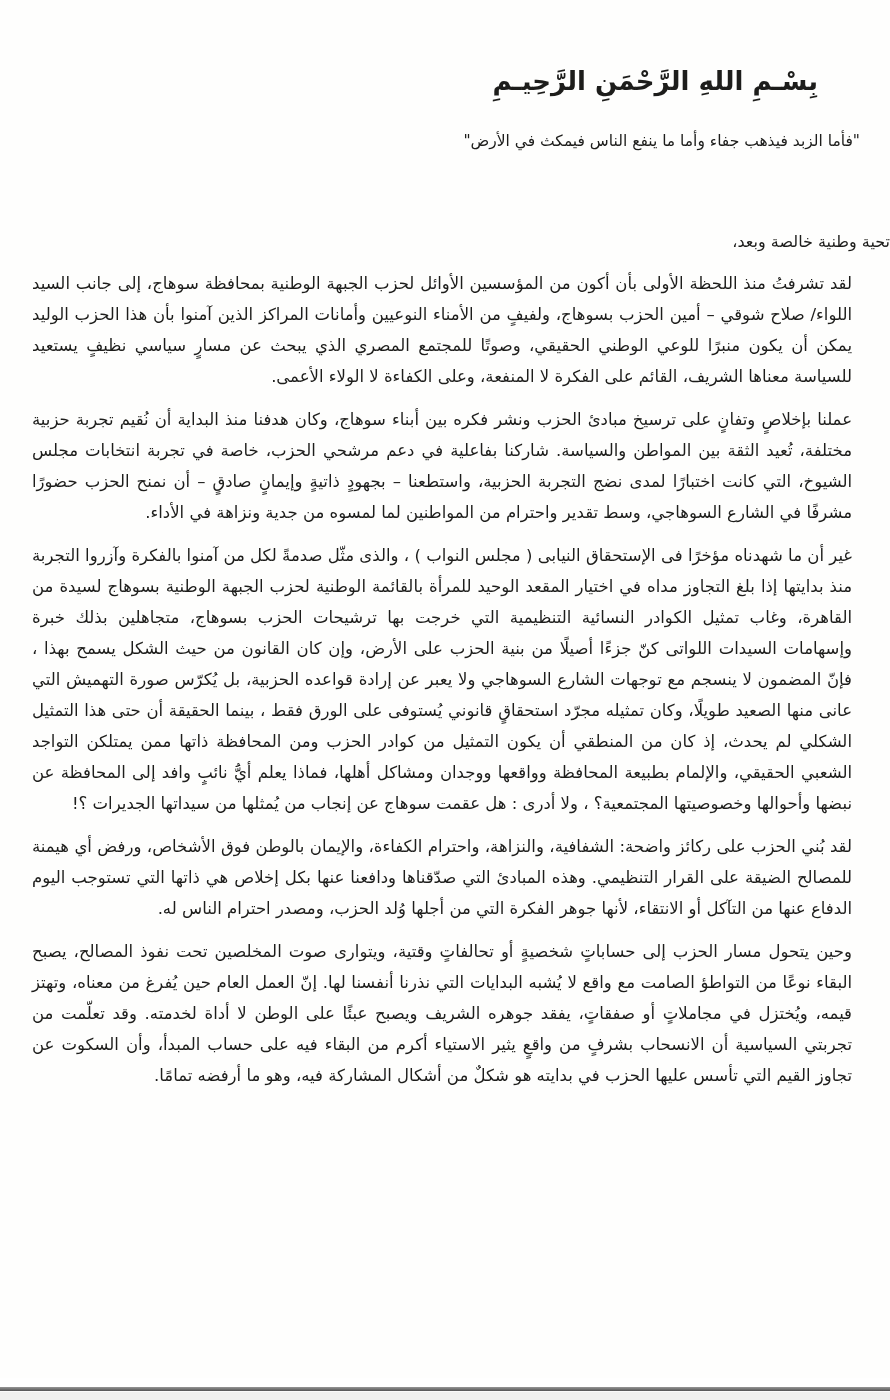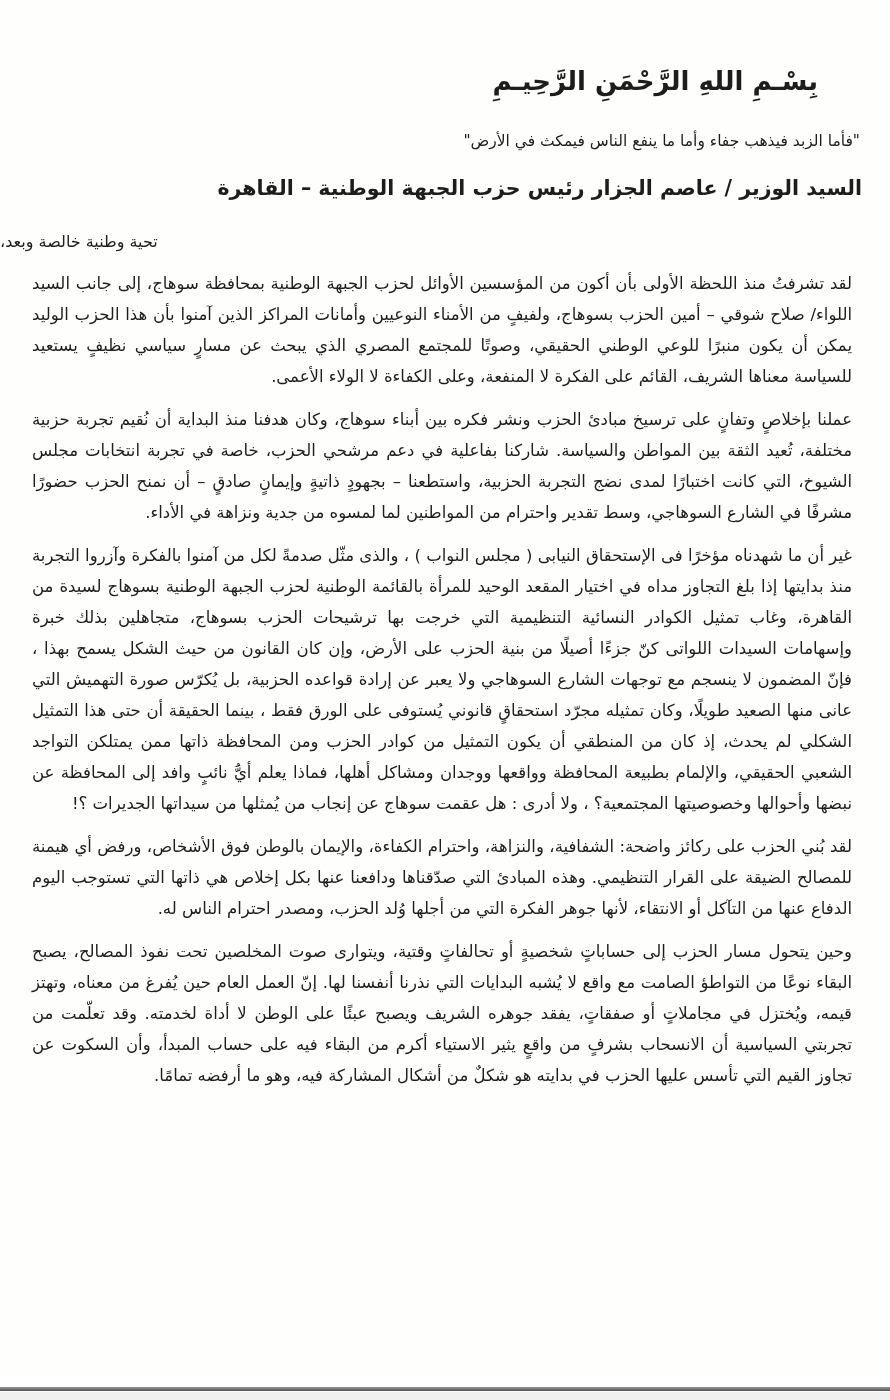--- a/index.html
+++ b/index.html
@@ -39,21 +39,21 @@
     right: 28px;
     font-size: 20.5px;
     font-weight: bold;
     white-space: nowrap;
   }
   .greeting {
     position: absolute;
     top: 232px;
     left: 0;
     right: 0;
-    text-align: left;
+    text-align: right;
     font-size: 16px;
   }
   .bodytext {
     position: absolute;
     top: 268px;
     right: 30px;
     left: 32px;
     text-align: justify;
     text-justify: inter-word;
   }
@@ -90,21 +90,20 @@
 </style>
 </head>
 <body>
 
 <div class="page">
 
   <div class="basmala">بِسْـمِ اللهِ الرَّحْمَنِ الرَّحِيـمِ</div>
 
   <div class="quote">"فأما الزبد فيذهب جفاء وأما ما ينفع الناس فيمكث في الأرض"</div>
 
-  <div class="addressee">السيد الوزير / عاصم الجزار رئيس حزب الجبهة الوطنية – القاهرة</div>
 
   <div class="greeting">تحية وطنية خالصة وبعد،</div>
 
   <div class="bodytext">
     <p>لقد تشرفتُ منذ اللحظة الأولى بأن أكون من المؤسسين الأوائل لحزب الجبهة الوطنية بمحافظة سوهاج، إلى جانب السيد اللواء/ صلاح شوقي – أمين الحزب بسوهاج، ولفيفٍ من الأمناء النوعيين وأمانات المراكز الذين آمنوا بأن هذا الحزب الوليد يمكن أن يكون منبرًا للوعي الوطني الحقيقي، وصوتًا للمجتمع المصري الذي يبحث عن مسارٍ سياسي نظيفٍ يستعيد للسياسة معناها الشريف، القائم على الفكرة لا المنفعة، وعلى الكفاءة لا الولاء الأعمى.</p>
     <p>عملنا بإخلاصٍ وتفانٍ على ترسيخ مبادئ الحزب ونشر فكره بين أبناء سوهاج، وكان هدفنا منذ البداية أن نُقيم تجربة حزبية مختلفة، تُعيد الثقة بين المواطن والسياسة. شاركنا بفاعلية في دعم مرشحي الحزب، خاصة في تجربة انتخابات مجلس الشيوخ، التي كانت اختبارًا لمدى نضج التجربة الحزبية، واستطعنا – بجهودٍ ذاتيةٍ وإيمانٍ صادقٍ – أن نمنح الحزب حضورًا مشرفًا في الشارع السوهاجي، وسط تقدير واحترام من المواطنين لما لمسوه من جدية ونزاهة في الأداء.</p>
     <p>غير أن ما شهدناه مؤخرًا فى الإستحقاق النيابى ( مجلس النواب ) ، والذى مثّل صدمةً لكل من آمنوا بالفكرة وآزروا التجربة منذ بدايتها إذا بلغ التجاوز مداه في اختيار المقعد الوحيد للمرأة بالقائمة الوطنية لحزب الجبهة الوطنية بسوهاج لسيدة من القاهرة، وغاب تمثيل الكوادر النسائية التنظيمية التي خرجت بها ترشيحات الحزب بسوهاج، متجاهلين بذلك خبرة وإسهامات السيدات اللواتى كنّ جزءًا أصيلًا من بنية الحزب على الأرض، وإن كان القانون من حيث الشكل يسمح بهذا ، فإنّ المضمون لا ينسجم مع توجهات الشارع السوهاجي ولا يعبر عن إرادة قواعده الحزبية، بل يُكرّس صورة التهميش التي عانى منها الصعيد طويلًا، وكان تمثيله مجرّد استحقاقٍ قانوني يُستوفى على الورق فقط ، بينما الحقيقة أن حتى هذا التمثيل الشكلي لم يحدث، إذ كان من المنطقي أن يكون التمثيل من كوادر الحزب ومن المحافظة ذاتها ممن يمتلكن التواجد الشعبي الحقيقي، والإلمام بطبيعة المحافظة وواقعها ووجدان ومشاكل أهلها، فماذا يعلم أيُّ نائبٍ وافد إلى المحافظة عن نبضها وأحوالها وخصوصيتها المجتمعية؟ ، ولا أدرى : هل عقمت سوهاج عن إنجاب من يُمثلها من سيداتها الجديرات ؟!</p>
     <p>لقد بُني الحزب على ركائز واضحة: الشفافية، والنزاهة، واحترام الكفاءة، والإيمان بالوطن فوق الأشخاص، ورفض أي هيمنة للمصالح الضيقة على القرار التنظيمي. وهذه المبادئ التي صدّقناها ودافعنا عنها بكل إخلاص هي ذاتها التي تستوجب اليوم الدفاع عنها من التآكل أو الانتقاء، لأنها جوهر الفكرة التي من أجلها وُلد الحزب، ومصدر احترام الناس له.</p>
     <p>وحين يتحول مسار الحزب إلى حساباتٍ شخصيةٍ أو تحالفاتٍ وقتية، ويتوارى صوت المخلصين تحت نفوذ المصالح، يصبح البقاء نوعًا من التواطؤ الصامت مع واقع لا يُشبه البدايات التي نذرنا أنفسنا لها. إنّ العمل العام حين يُفرغ من معناه، وتهتز قيمه، ويُختزل في مجاملاتٍ أو صفقاتٍ، يفقد جوهره الشريف ويصبح عبئًا على الوطن لا أداة لخدمته. وقد تعلّمت من تجربتي السياسية أن الانسحاب بشرفٍ من واقعٍ يثير الاستياء أكرم من البقاء فيه على حساب المبدأ، وأن السكوت عن تجاوز القيم التي تأسس عليها الحزب في بدايته هو شكلٌ من أشكال المشاركة فيه، وهو ما أرفضه تمامًا.</p>
   </div>

